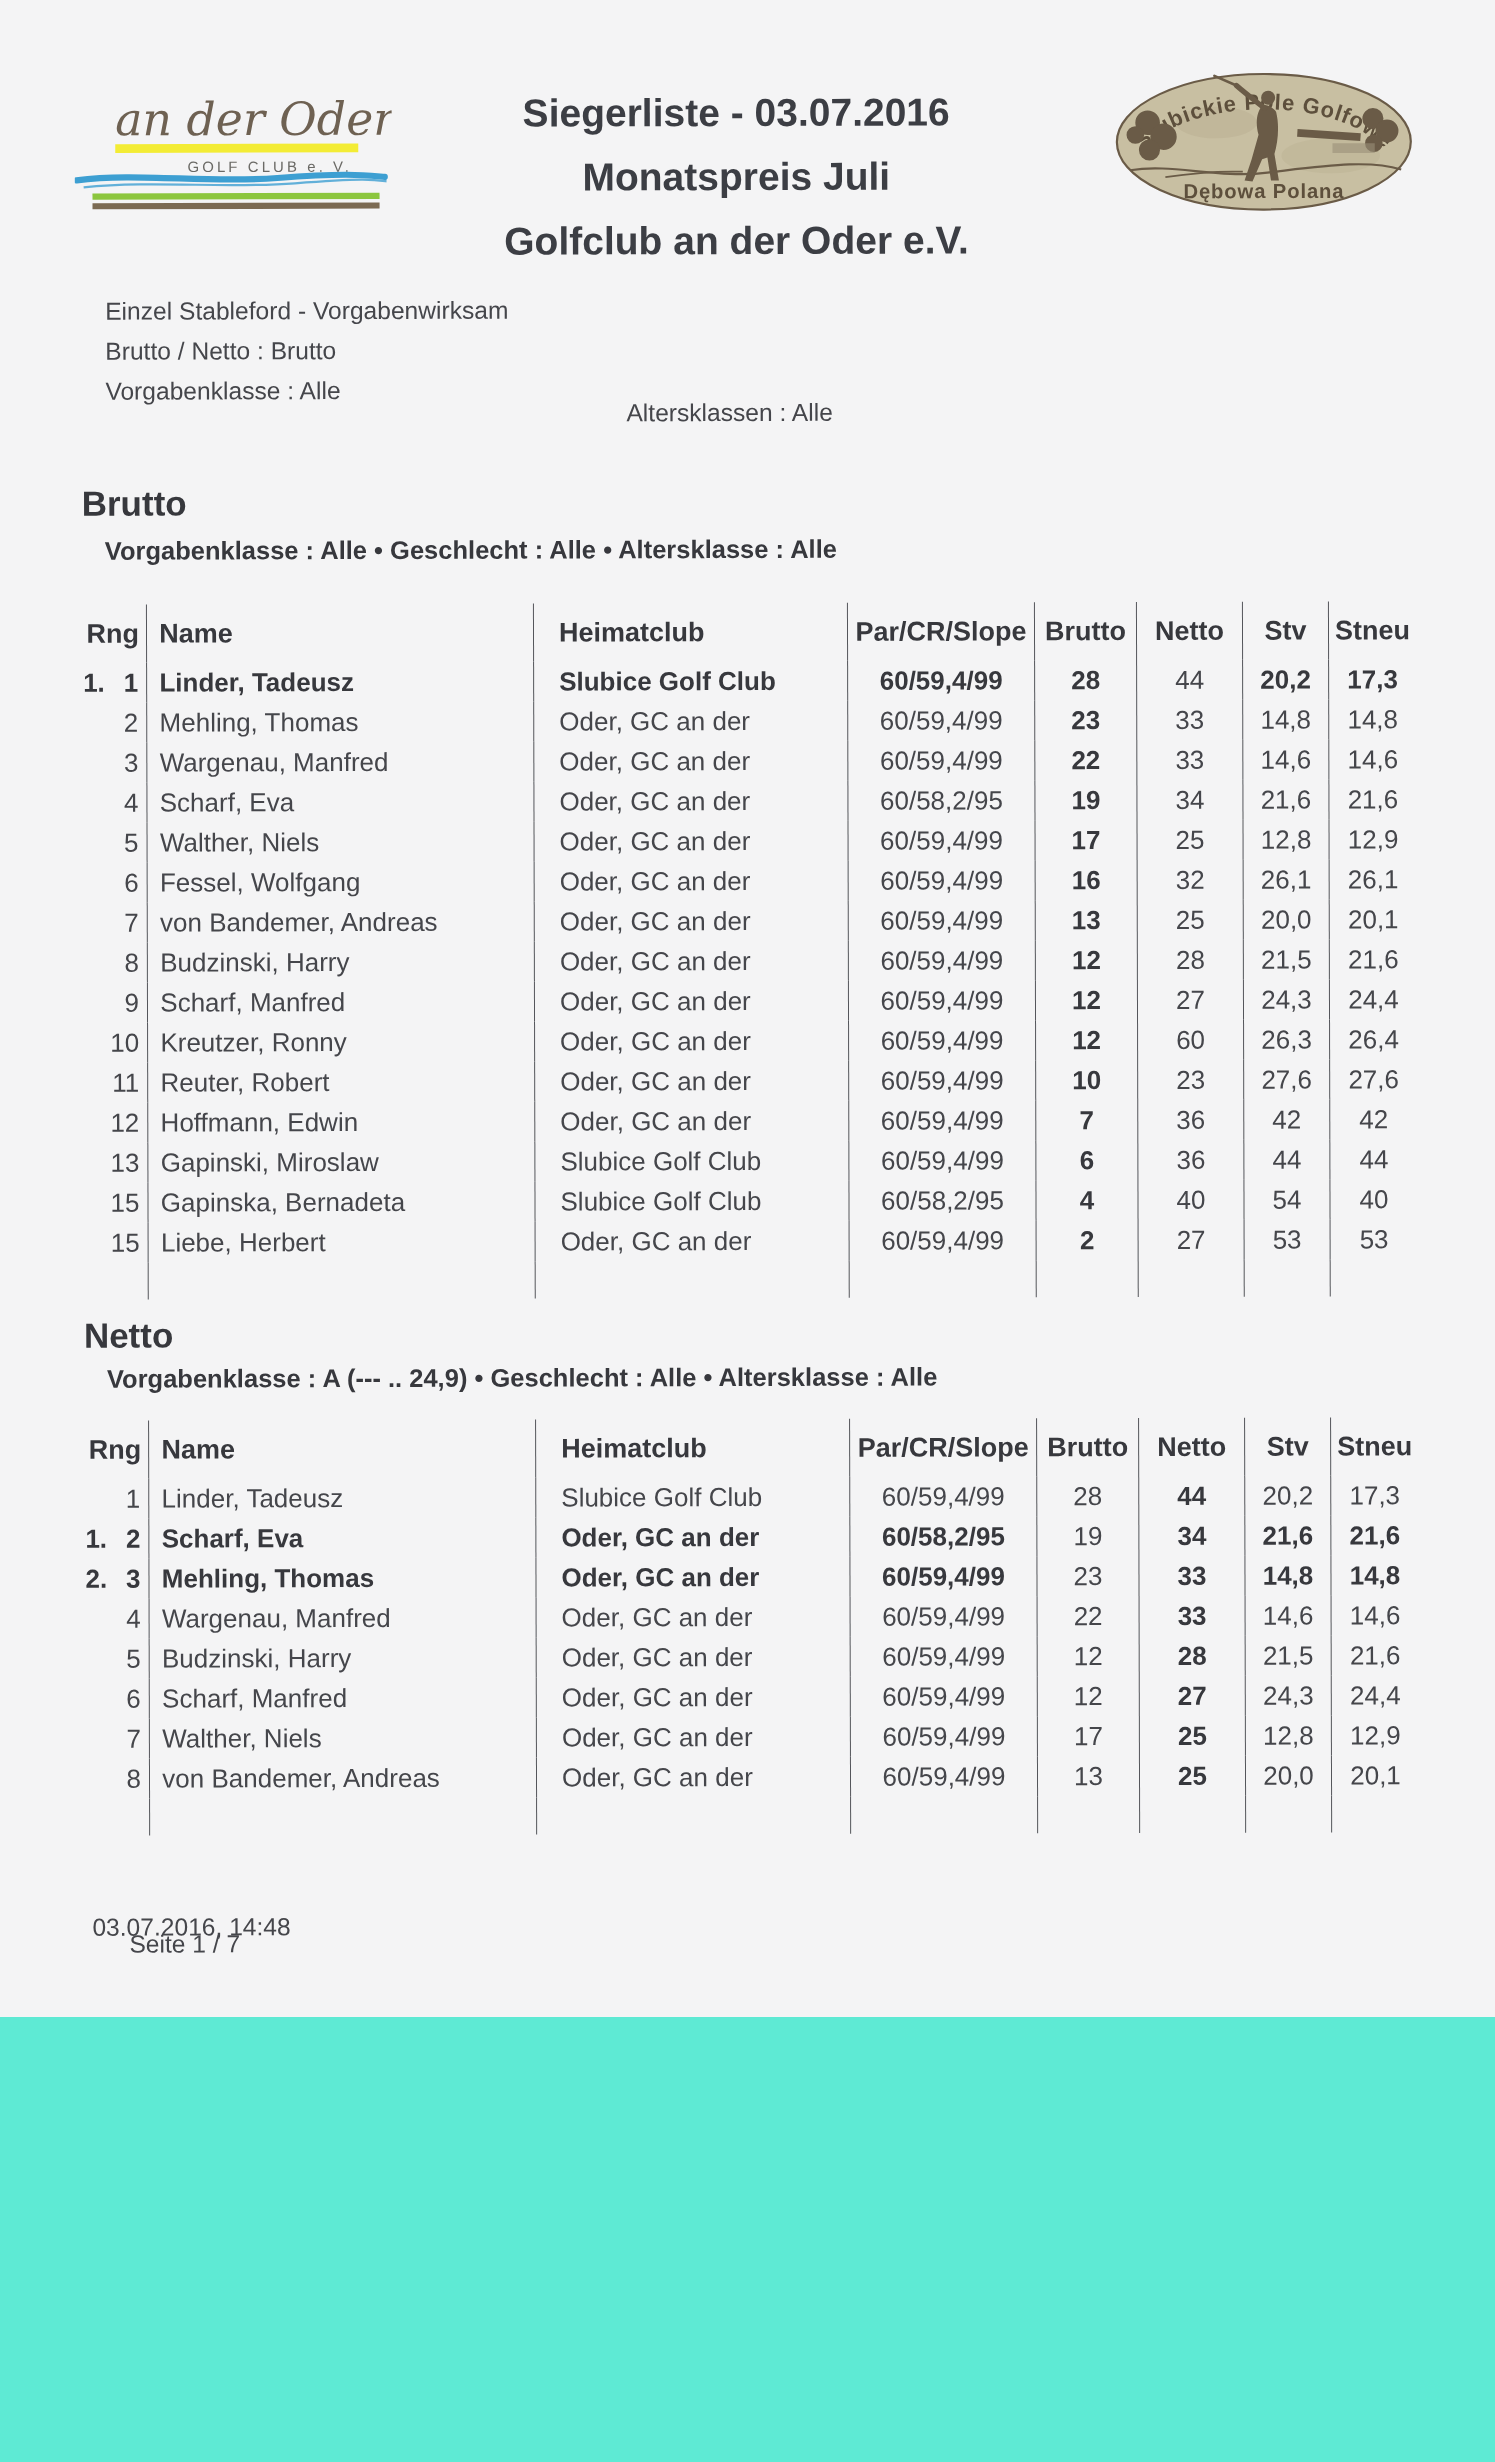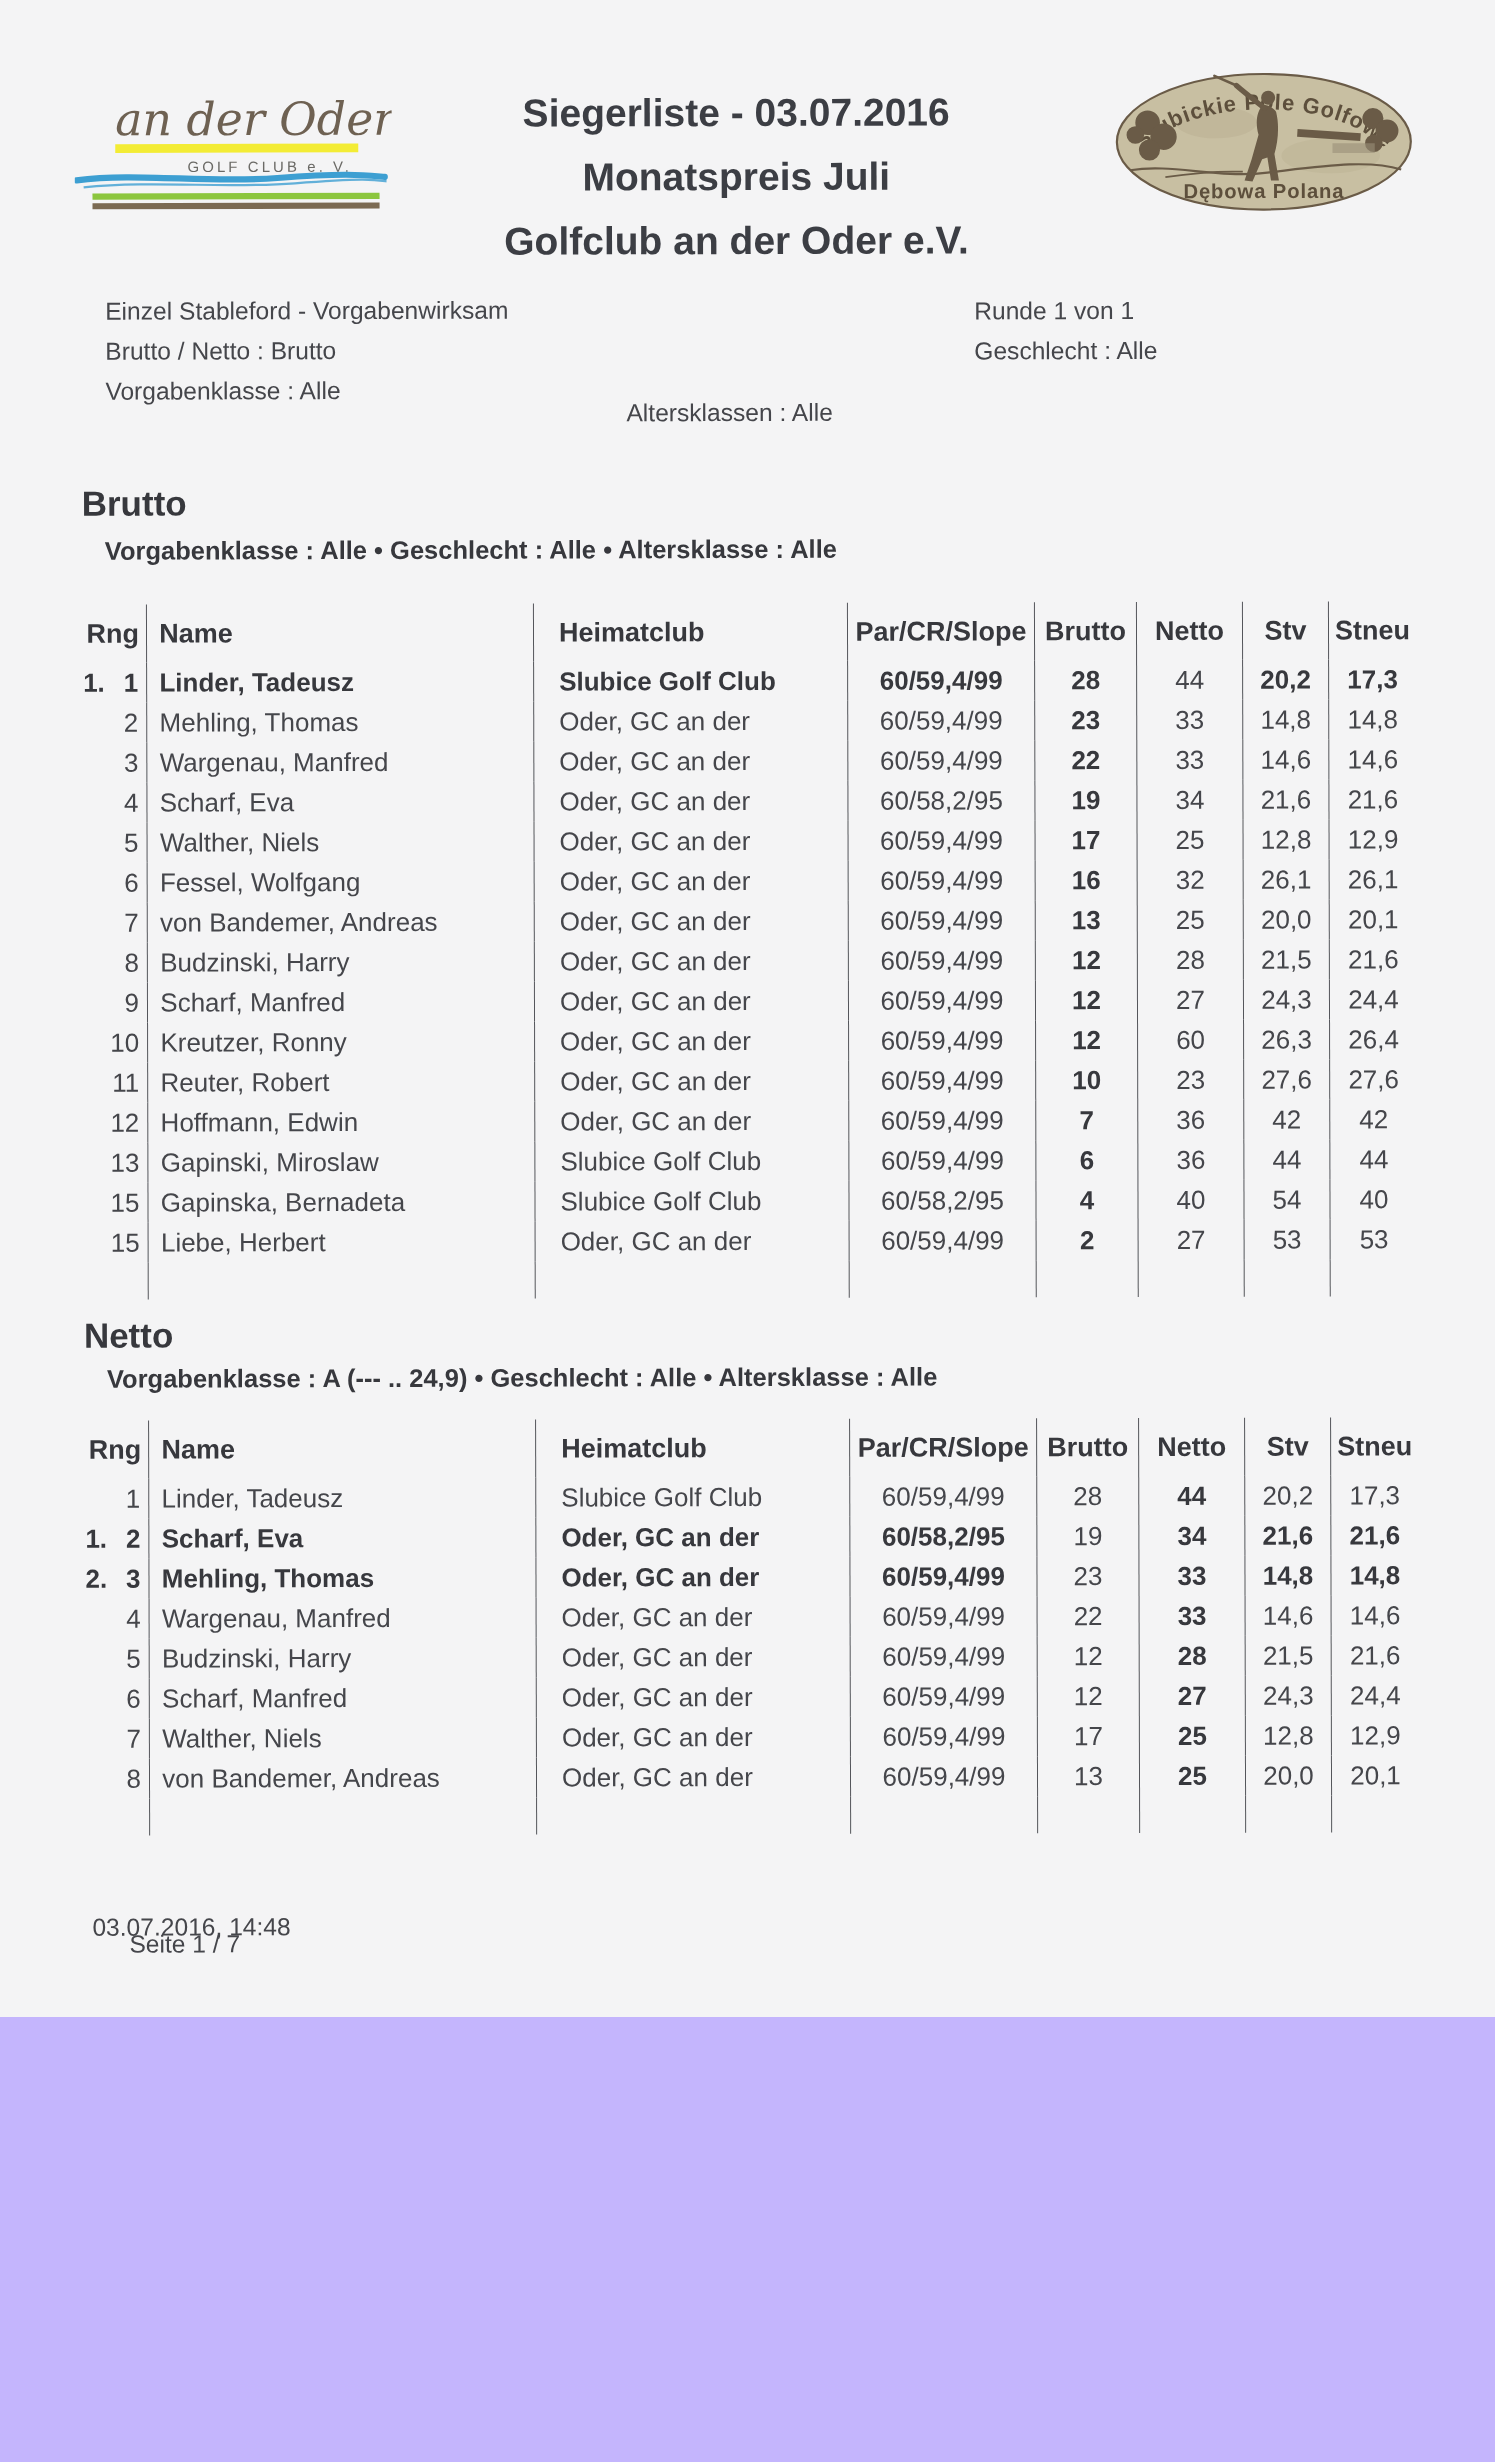--- a/index.html
+++ b/index.html
@@ -1,16 +1,16 @@
 <!DOCTYPE html>
 <html style="font-size:14px"><head>
 <meta charset="utf-8">
 <style>
   html,body{margin:0;padding:0;background:#ffffff;}
-  .page{position:relative;width:1495px;height:2462px;background:#c4b5fd;overflow:hidden;
+  .page{position:relative;width:1495px;height:2462px;background:#5eead4;overflow:hidden;
         font-family:"Liberation Sans", sans-serif;color:#45464b;}
   .scanbg{position:absolute;left:0;top:0;width:1495px;height:2017px;background:#f4f4f5;}
   .doc{position:absolute;left:0;top:0;width:1495px;height:2462px;
        transform:rotate(-0.15deg);transform-origin:748px 1011px;}
 
   
   .logo-left{position:absolute;left:77px;top:79px;width:317px;height:134px;}
   .logo-right{position:absolute;left:1113px;top:69px;width:308px;height:150px;}
   .title-block{position:absolute;left:369px;top:81px;width:739px;text-align:center;
                font-weight:700;font-size:39px;line-height:64px;color:#3c3e44;letter-spacing:0px;}
@@ -108,24 +108,20 @@
       <path d="M62,124 C95,119 120,117 150,118" stroke="#6a5b47" stroke-width="2" fill="none"></path>
       <text x="174" y="148" text-anchor="middle" font-size="23" font-weight="bold" fill="#5d4f3c" letter-spacing="1">Dębowa Polana</text>
     </svg>
 
     <div class="info-left">
       <div>Einzel Stableford - Vorgabenwirksam</div>
       <div>Brutto / Netto : Brutto</div>
       <div>Vorgabenklasse :  Alle</div>
     </div>
     <div class="info-center">Altersklassen : Alle</div>
-    <div class="info-right">
-      <div>Runde 1 von 1</div>
-      <div>Geschlecht : Alle</div>
-    </div>
 
     <div class="sec-title" style="left:83px;top:482px;">Brutto</div>
     <div class="sec-sub" style="left:106px;top:535px;">Vorgabenklasse :  Alle  •  Geschlecht : Alle  •  Altersklasse : Alle</div>
     <div class="tbl" style="left:84px;top:603px;">
       <div class="trow head">
         <div class="cell c-rng">Rng</div>
         <div class="cell c-name">Name</div>
         <div class="cell c-club">Heimatclub</div>
         <div class="cell c-par">Par/CR/Slope</div>
         <div class="cell c-brutto">Brutto</div>

